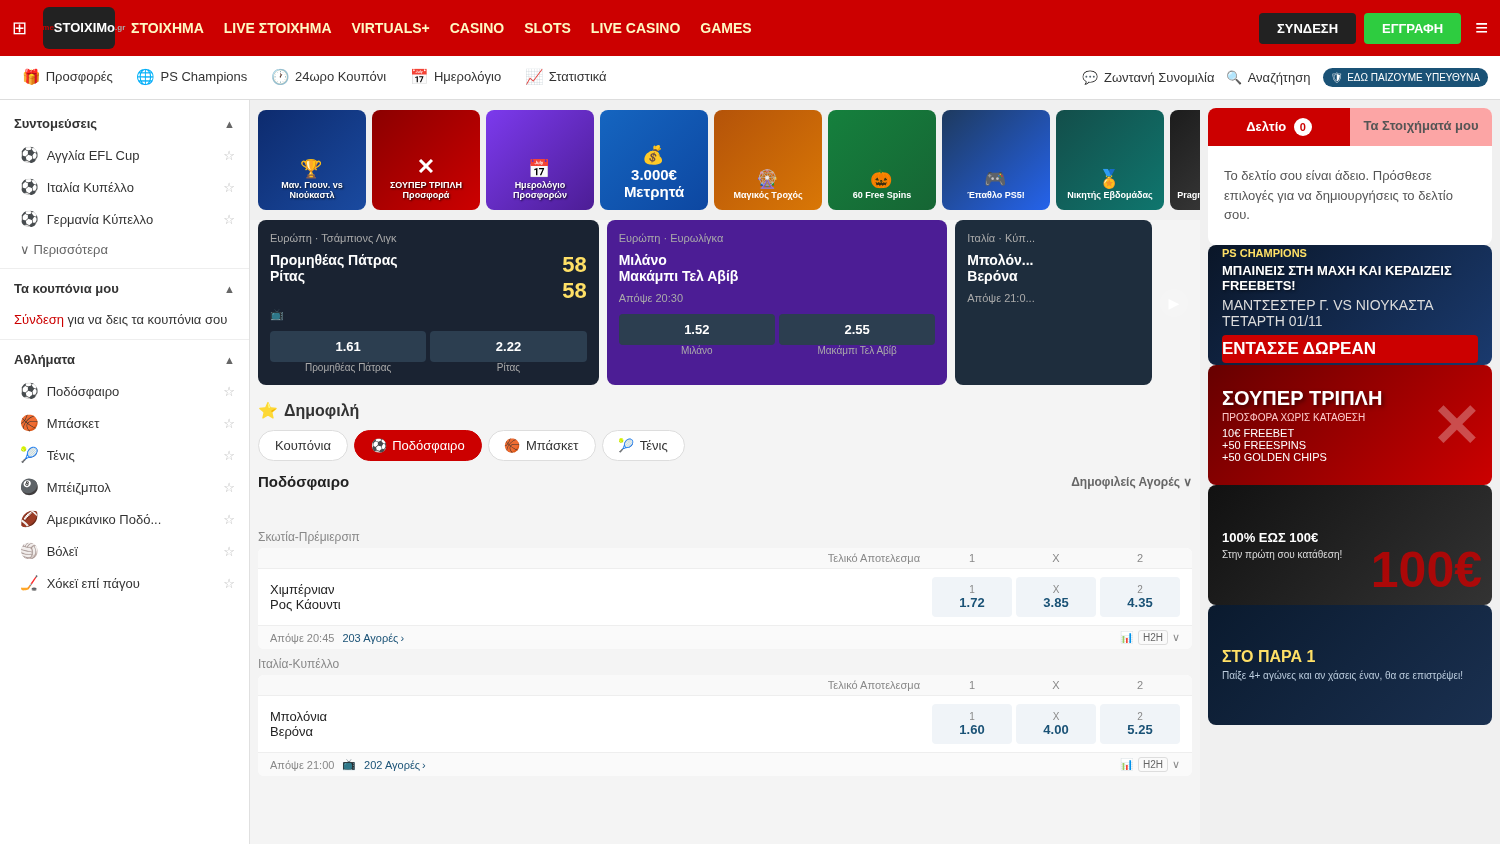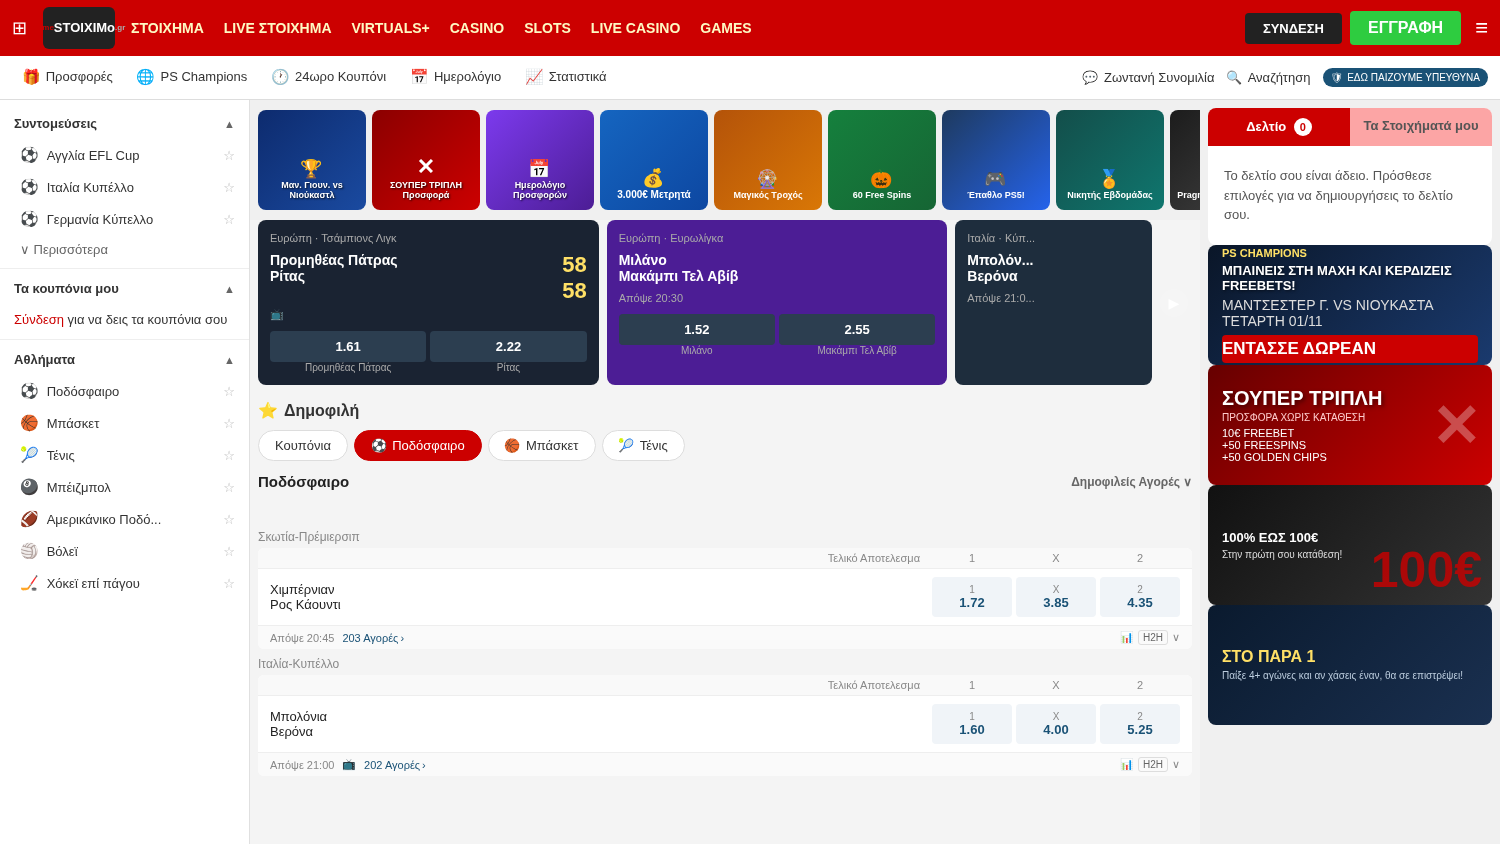--- a/index.html
+++ b/index.html
@@ -66,21 +66,21 @@
       font-size: 13px;
       cursor: pointer;
     }
     .btn-register {
       background: #2ecc40;
       color: white;
       border: none;
       padding: 8px 18px;
       border-radius: 4px;
       font-weight: bold;
-      font-size: 16px;
+      font-size: 13px;
       cursor: pointer;
     }
     .hamburger {
       color: white;
       font-size: 22px;
       cursor: pointer;
       margin-left: 6px;
     }
 
     
@@ -711,21 +711,21 @@
       </div>
       <div class="promo-card bg-offer">
         <div style="position:relative;z-index:2;text-align:center;padding:4px;">
           <div style="font-size:18px;">📅</div>
           <div style="font-size:9px;font-weight:bold;color:white;text-shadow:1px 1px 2px rgba(0,0,0,0.8);">Ημερολόγιο Προσφορών</div>
         </div>
       </div>
       <div class="promo-card bg-calendar">
         <div style="position:relative;z-index:2;text-align:center;padding:4px;">
           <div style="font-size:18px;">💰</div>
-          <div style="font-size:10px;font-weight:bold;color:white;">3.000€ Μετρητά</div>
+          <div style="font-size:15px;font-weight:bold;color:white;">3.000€ Μετρητά</div>
         </div>
       </div>
       <div class="promo-card bg-spin">
         <div style="position:relative;z-index:2;text-align:center;padding:4px;">
           <div style="font-size:18px;">🎡</div>
           <div style="font-size:9px;font-weight:bold;color:white;">Μαγικός Τροχός</div>
         </div>
       </div>
       <div class="promo-card bg-trick-treat">
         <div style="position:relative;z-index:2;text-align:center;padding:4px;">

